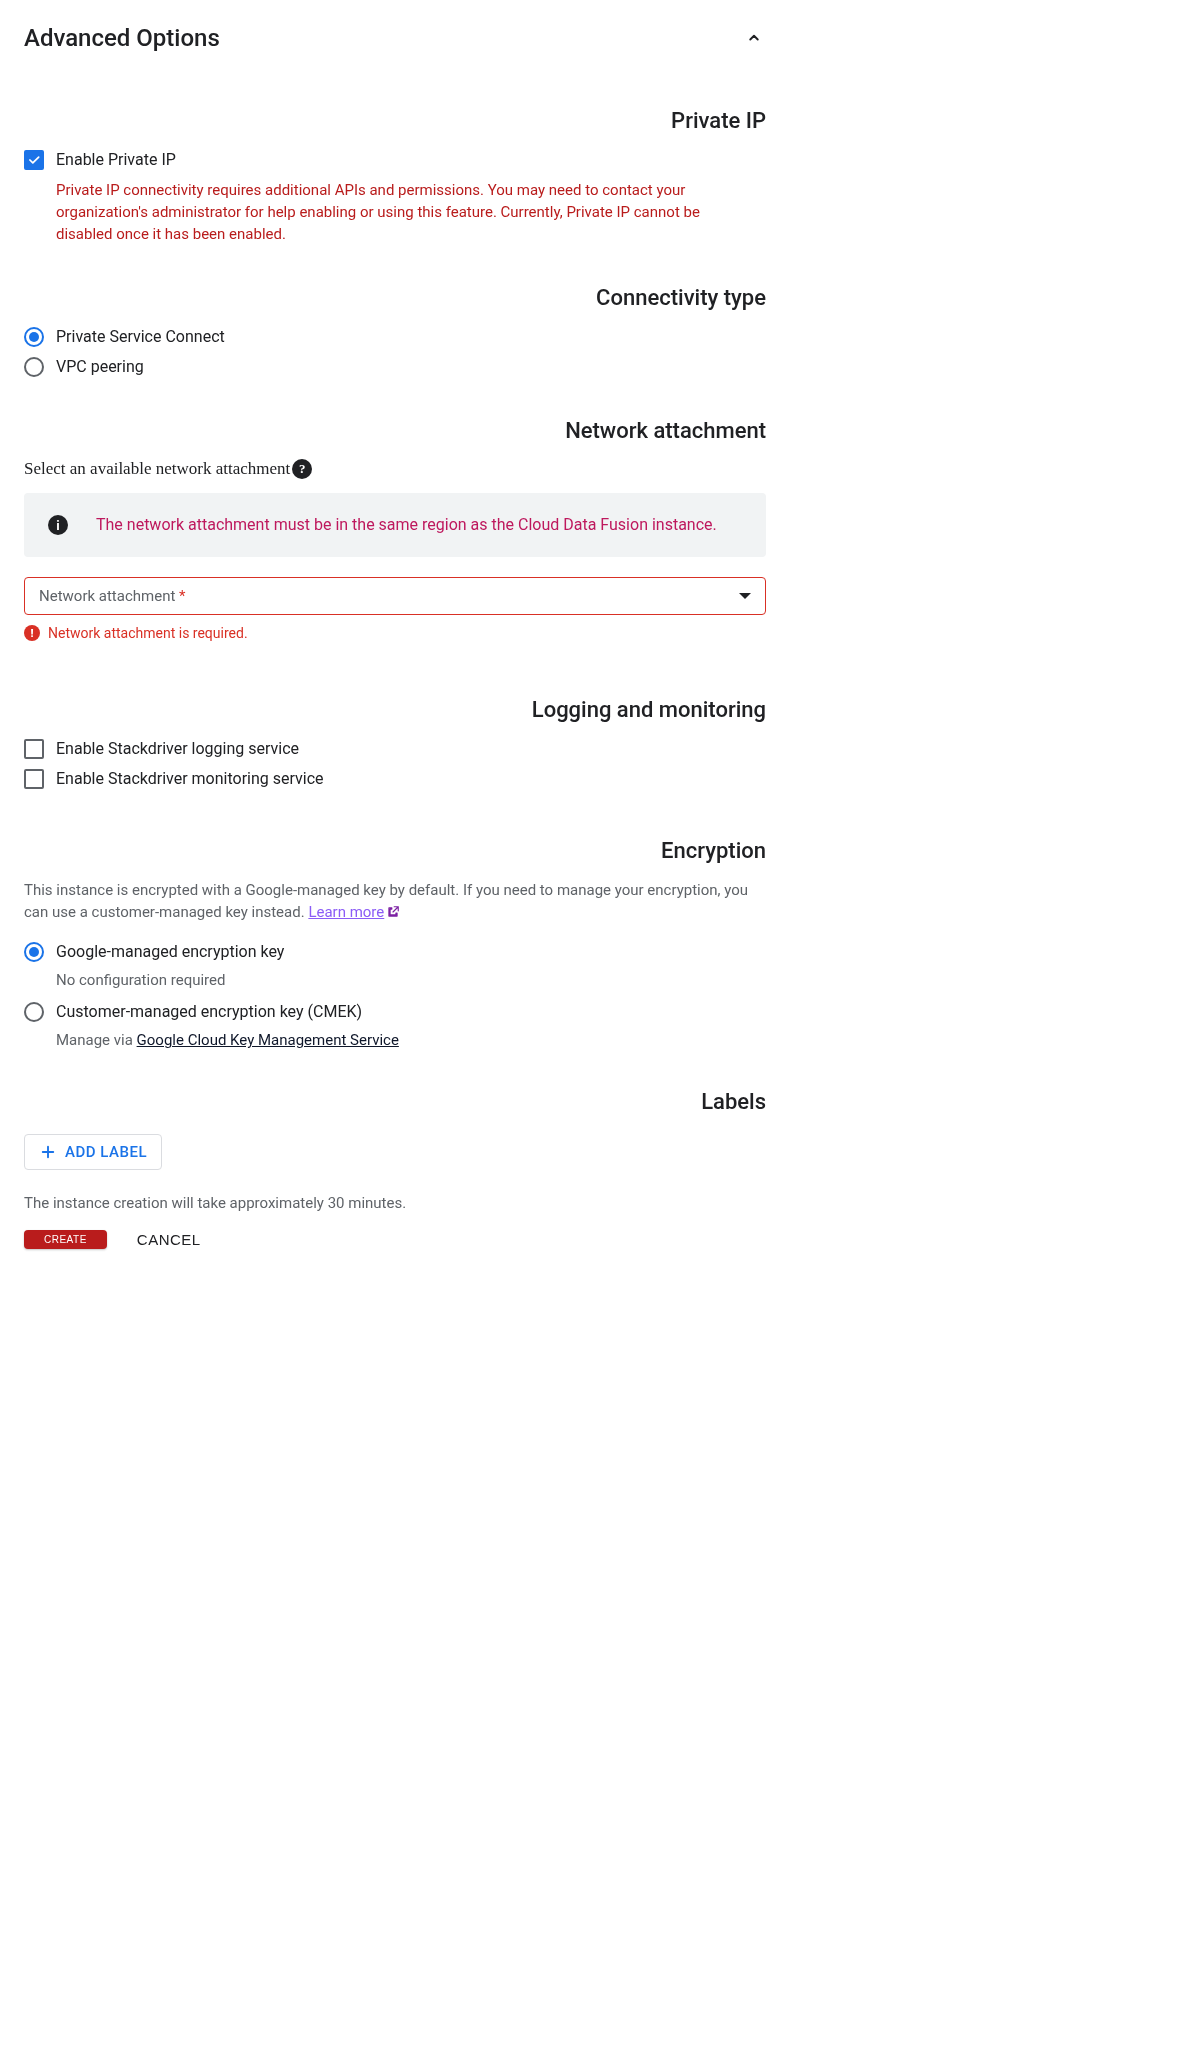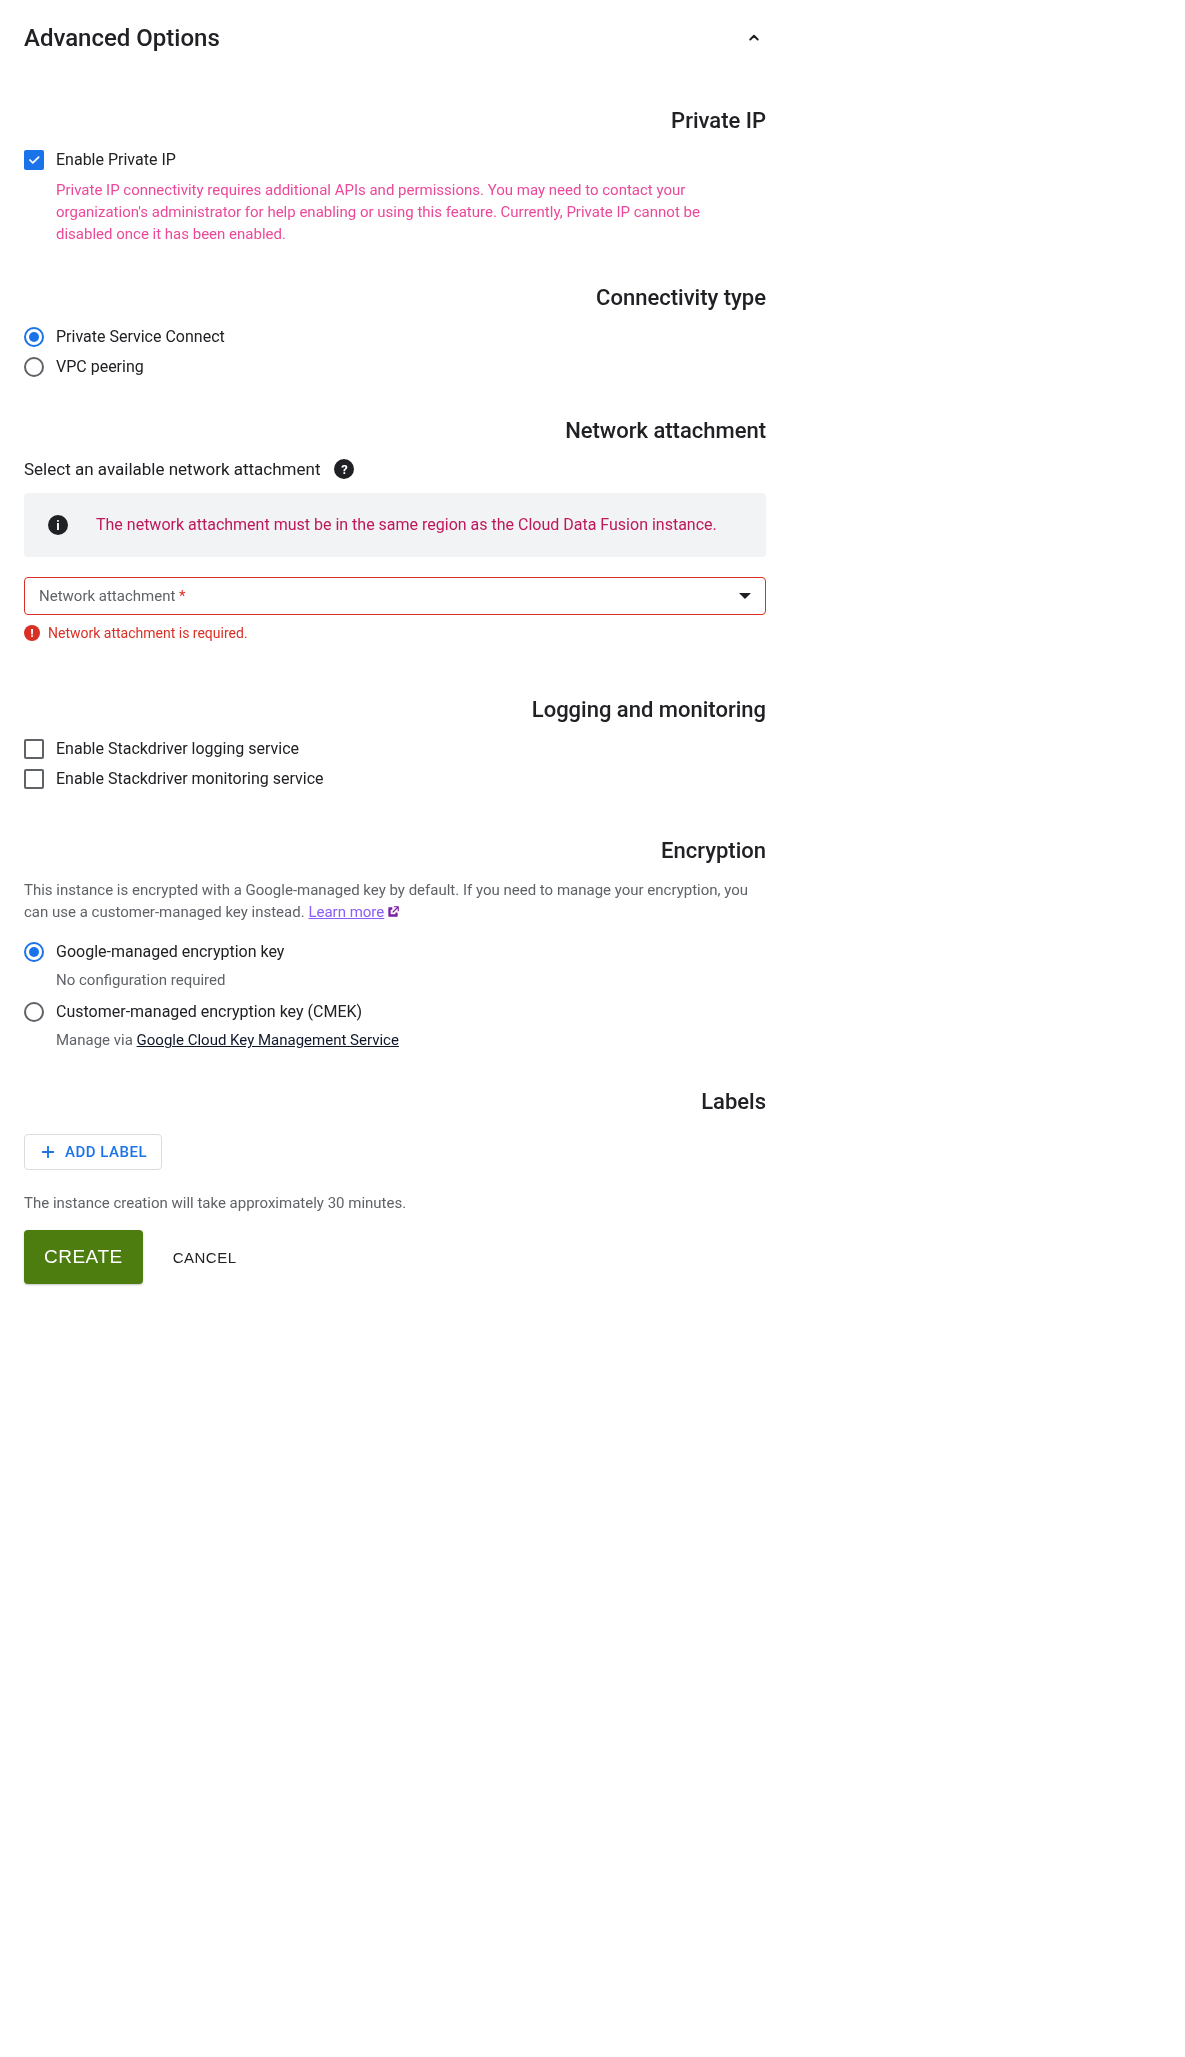--- a/index.html
+++ b/index.html
@@ -72,29 +72,30 @@
     background: #1a73e8;
   }
   .opt-label {
     font-size: 16px;
     line-height: 22px;
     color: #202124;
   }
   .desc {
     font-size: 15px;
     line-height: 22px;
-    color: #ec4899;
+    color: #b91c1c;
     margin: 4px 7px 0 32px;
   }
   .hint-row {
     display: flex;
     align-items: center;
-    gap: 14px;
+    gap: 2px;
     font-size: 17px;
     margin: 14px 0 14px 0;
+    font-family: Liberation Serif, serif;
   }
   .help-icon {
     width: 20px; height: 20px;
     border-radius: 50%;
     background: #202124;
     color: #fff;
     font-size: 13px;
     font-weight: 700;
     display: inline-flex; align-items: center; justify-content: center;
     cursor: default;
@@ -200,26 +201,26 @@
     font-size: 15px;
     color: #5f6368;
     margin: 24px 0 18px 0;
   }
   .footer-buttons {
     display: flex;
     gap: 24px;
     align-items: center;
   }
   .btn-primary {
-    background: #4d7c0f;
+    background: #b91c1c;
     color: #fff;
     border: none;
     border-radius: 4px;
-    padding: 16px 20px;
-    font-size: 19px;
+    padding: 4px 20px;
+    font-size: 10px;
     font-weight: 500;
     letter-spacing: 0.5px;
     cursor: pointer;
     box-shadow: 0 1px 2px rgba(60,64,67,.3);
   }
   .btn-text {
     background: none;
     border: none;
     color: #202124;
     font-size: 15px;

